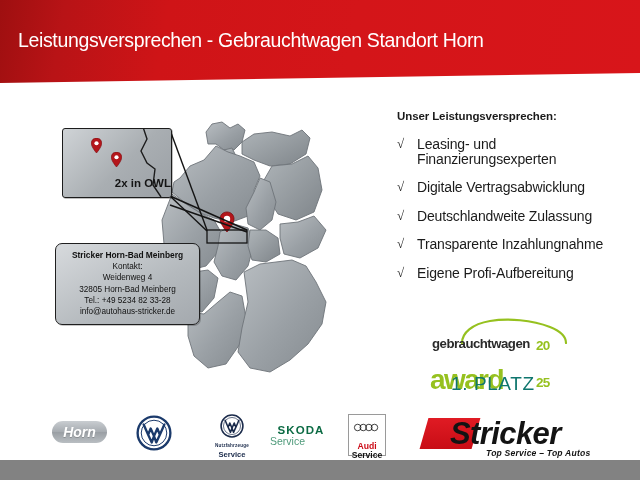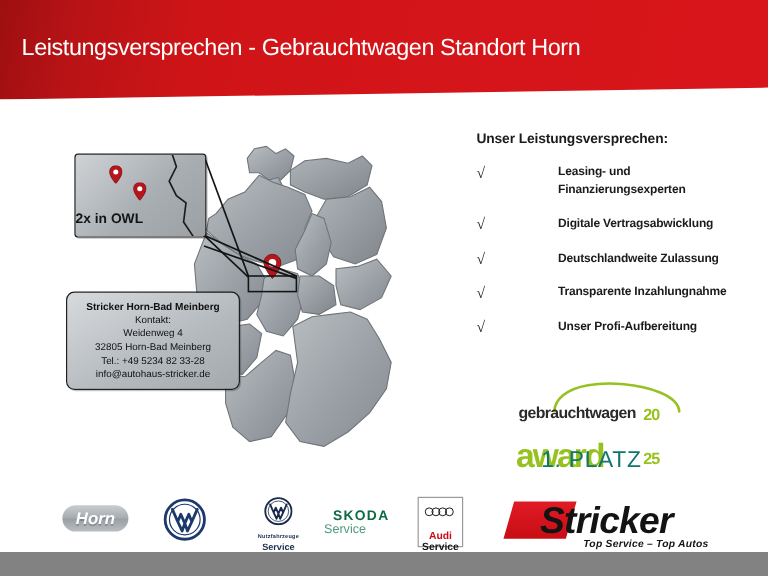--- a/index.html
+++ b/index.html
@@ -36,21 +36,21 @@
   
   .inset{
     position:absolute;left:62px;top:128px;width:108px;height:68px;
     background:linear-gradient(135deg,#cfd3d6 0%,#a9aeb2 55%,#9ba0a5 100%);
     border:1.6px solid #1c1c1c;
     border-radius:3px;
     box-shadow:1px 1px 0 rgba(0,0,0,.25);
     overflow:hidden;
   }
   .inset-label{
-    position:absolute;left:0;right:0;bottom:8px;text-align:left;
+    position:absolute;left:0;right:0;bottom:8px;text-align:right;
     font-size:11.5px;font-weight:bold;color:#141414;
     font-family:"Liberation Sans", sans-serif;
     margin-top:44px;
   }
   .pin{position:absolute;width:11px;height:15px;}
   .pin svg{display:block}
 
   
   .callout{position:absolute;left:0;top:0;width:640px;height:480px;pointer-events:none;}
 
@@ -68,22 +68,22 @@
   .addr .a0{font-weight:bold;font-size:8.4px;}
 
   
   .promise{position:absolute;left:397px;top:110px;width:235px;}
   .promise-title{
     font-size:11.5px;font-weight:bold;color:#1b1b1b;margin-bottom:15px;
     font-family:"Liberation Sans", sans-serif;letter-spacing:-0.1px;
   }
   .p-item{display:flex;align-items:flex-start;margin-bottom:14px;}
   .p-check{width:20px;flex:0 0 20px;font-size:13px;color:#1b1b1b;line-height:14px;font-family:"Liberation Serif",serif;}
-  .p-text{font-size:10px;font-weight:bold;color:#1b1b1b;line-height:14.5px;letter-spacing:-0.15px;
-    font-family:"Liberation Sans", sans-serif;white-space:pre-line;margin-left:48px;}
+  .p-text{font-size:14px;font-weight:normal;color:#1b1b1b;line-height:14.5px;letter-spacing:-0.15px;
+    font-family:"Liberation Sans", sans-serif;white-space:pre-line;}
 
   
   .award{position:absolute;left:424px;top:318px;width:150px;height:78px;}
   .aw-car{position:absolute;left:36px;top:0;width:108px;height:26px;}
   .aw-gw{position:absolute;left:8px;top:18px;font-size:13.2px;font-weight:bold;color:#2a2a2a;
     letter-spacing:-0.5px;font-family:"Liberation Sans", sans-serif;}
   .aw-award{position:absolute;left:6px;top:26px;font-size:28px;font-weight:bold;color:#96c11f;
     letter-spacing:-1.6px;font-family:"Liberation Sans", sans-serif;margin-top:20px;}
   .aw-y1{position:absolute;left:112px;top:20px;font-size:13.5px;font-weight:bold;color:#96c11f;
     letter-spacing:-0.8px;font-family:"Liberation Sans", sans-serif;}
@@ -247,21 +247,21 @@
     <div class="p-item">
       <div class="p-check">√</div>
       <div class="p-text">Deutschlandweite Zulassung</div>
     </div>
     <div class="p-item">
       <div class="p-check">√</div>
       <div class="p-text">Transparente Inzahlungnahme</div>
     </div>
     <div class="p-item">
       <div class="p-check">√</div>
-      <div class="p-text">Unser Profi-Aufbereitung</div>
+      <div class="p-text">Eigene Profi-Aufbereitung</div>
     </div>
   </div>
 
   <div class="award">
     <svg class="aw-car" viewBox="0 0 108 26">
       <path d="M2 25 C2 15 12 6 30 3 C48 0 72 2 90 9 C100 13 106 19 106 25" stroke="#96c11f" stroke-width="2.2" fill="none" stroke-linecap="round"></path>
     </svg>
     <div class="aw-gw">gebrauchtwagen</div>
     <div class="aw-award">award</div>
     <div class="aw-y1">20</div>

